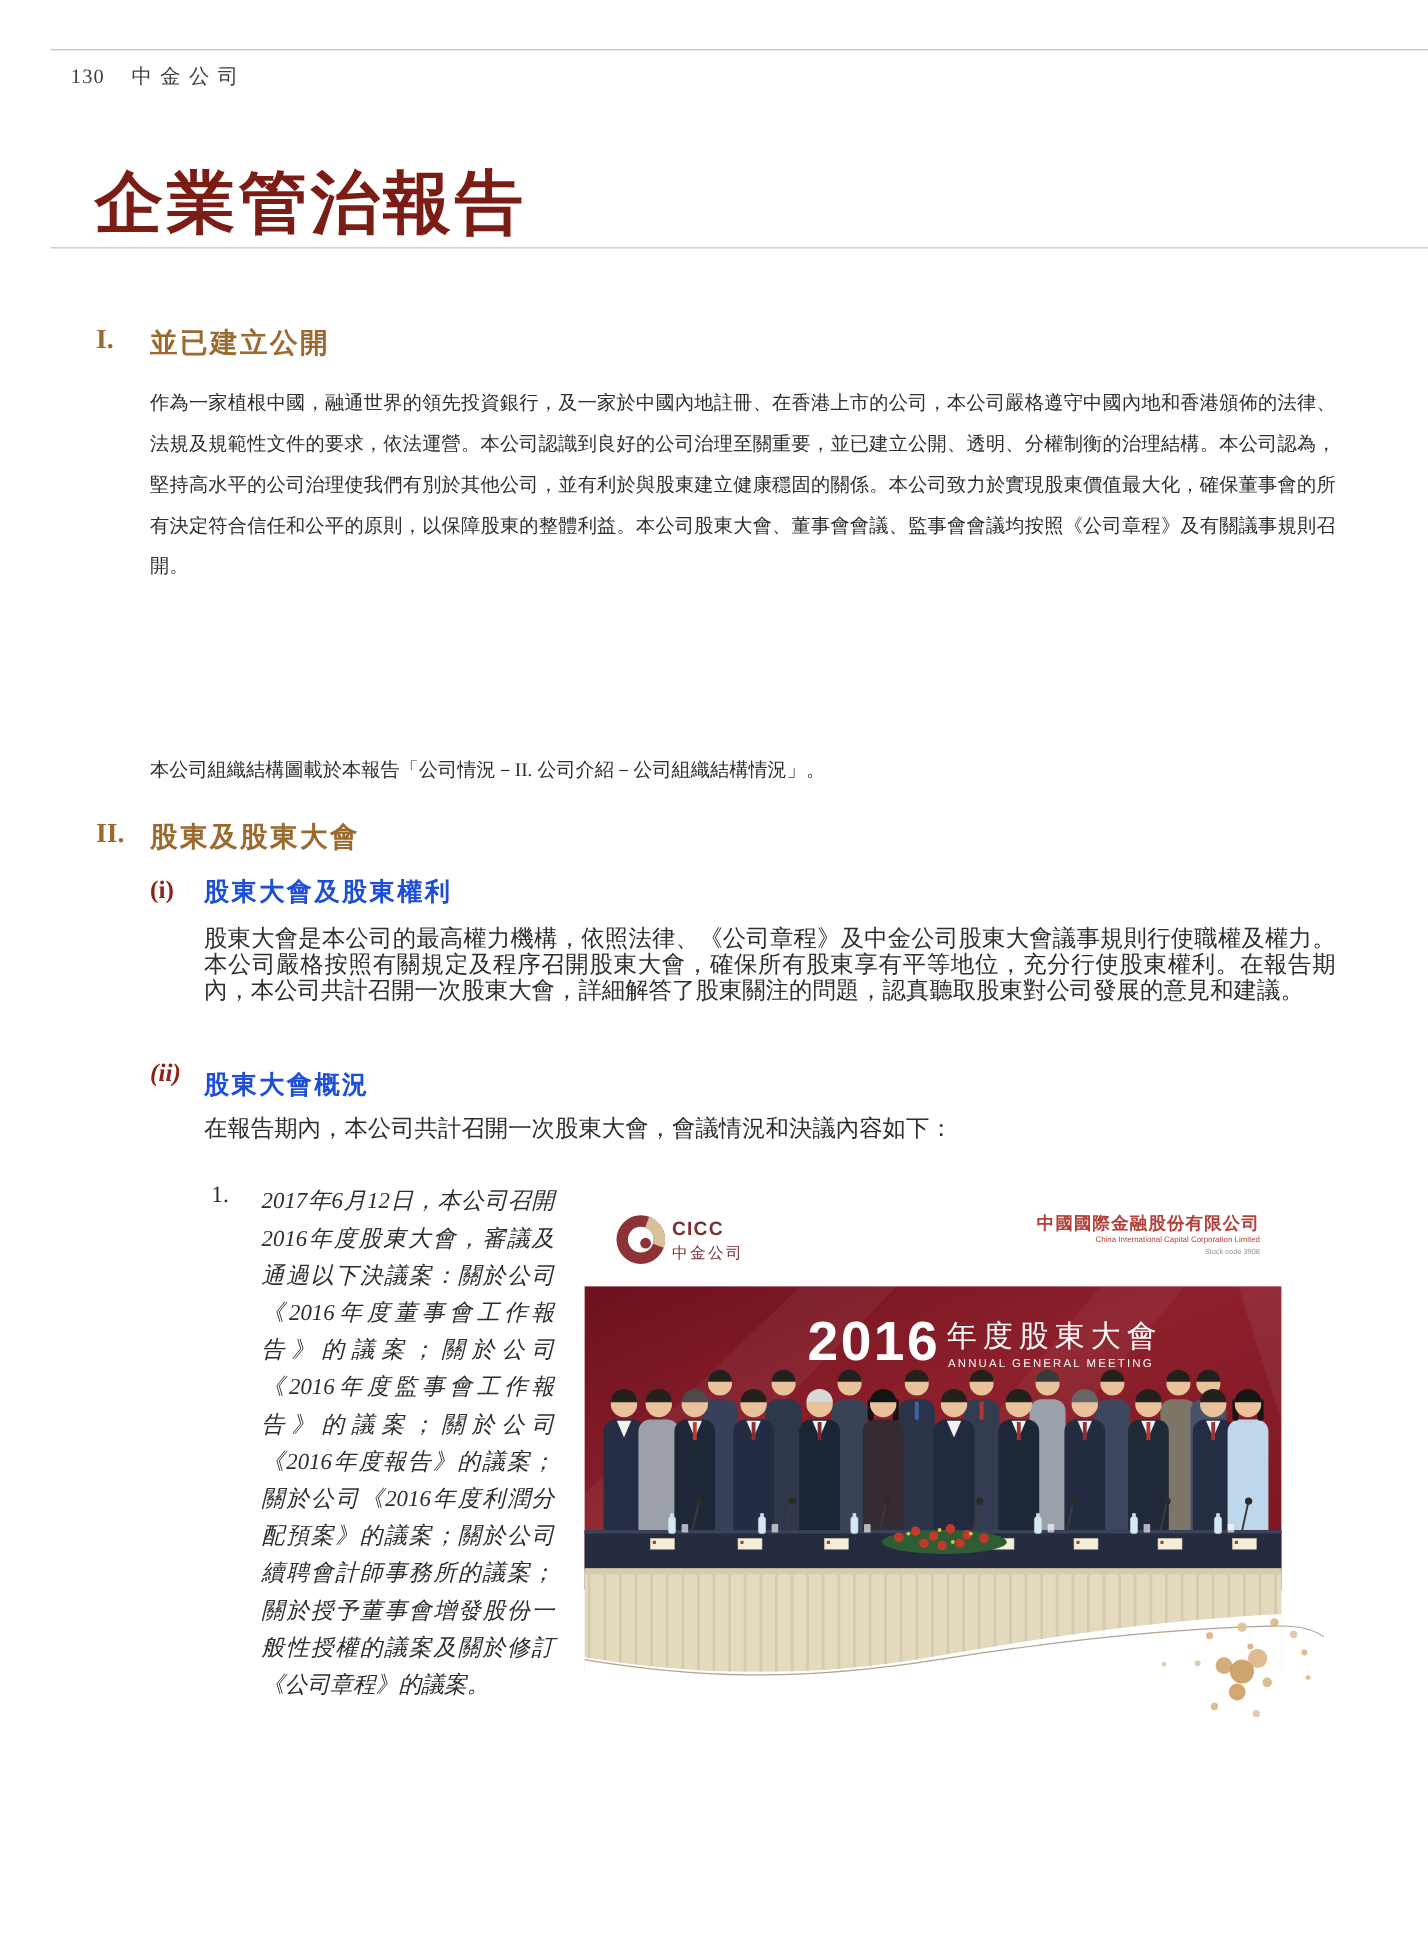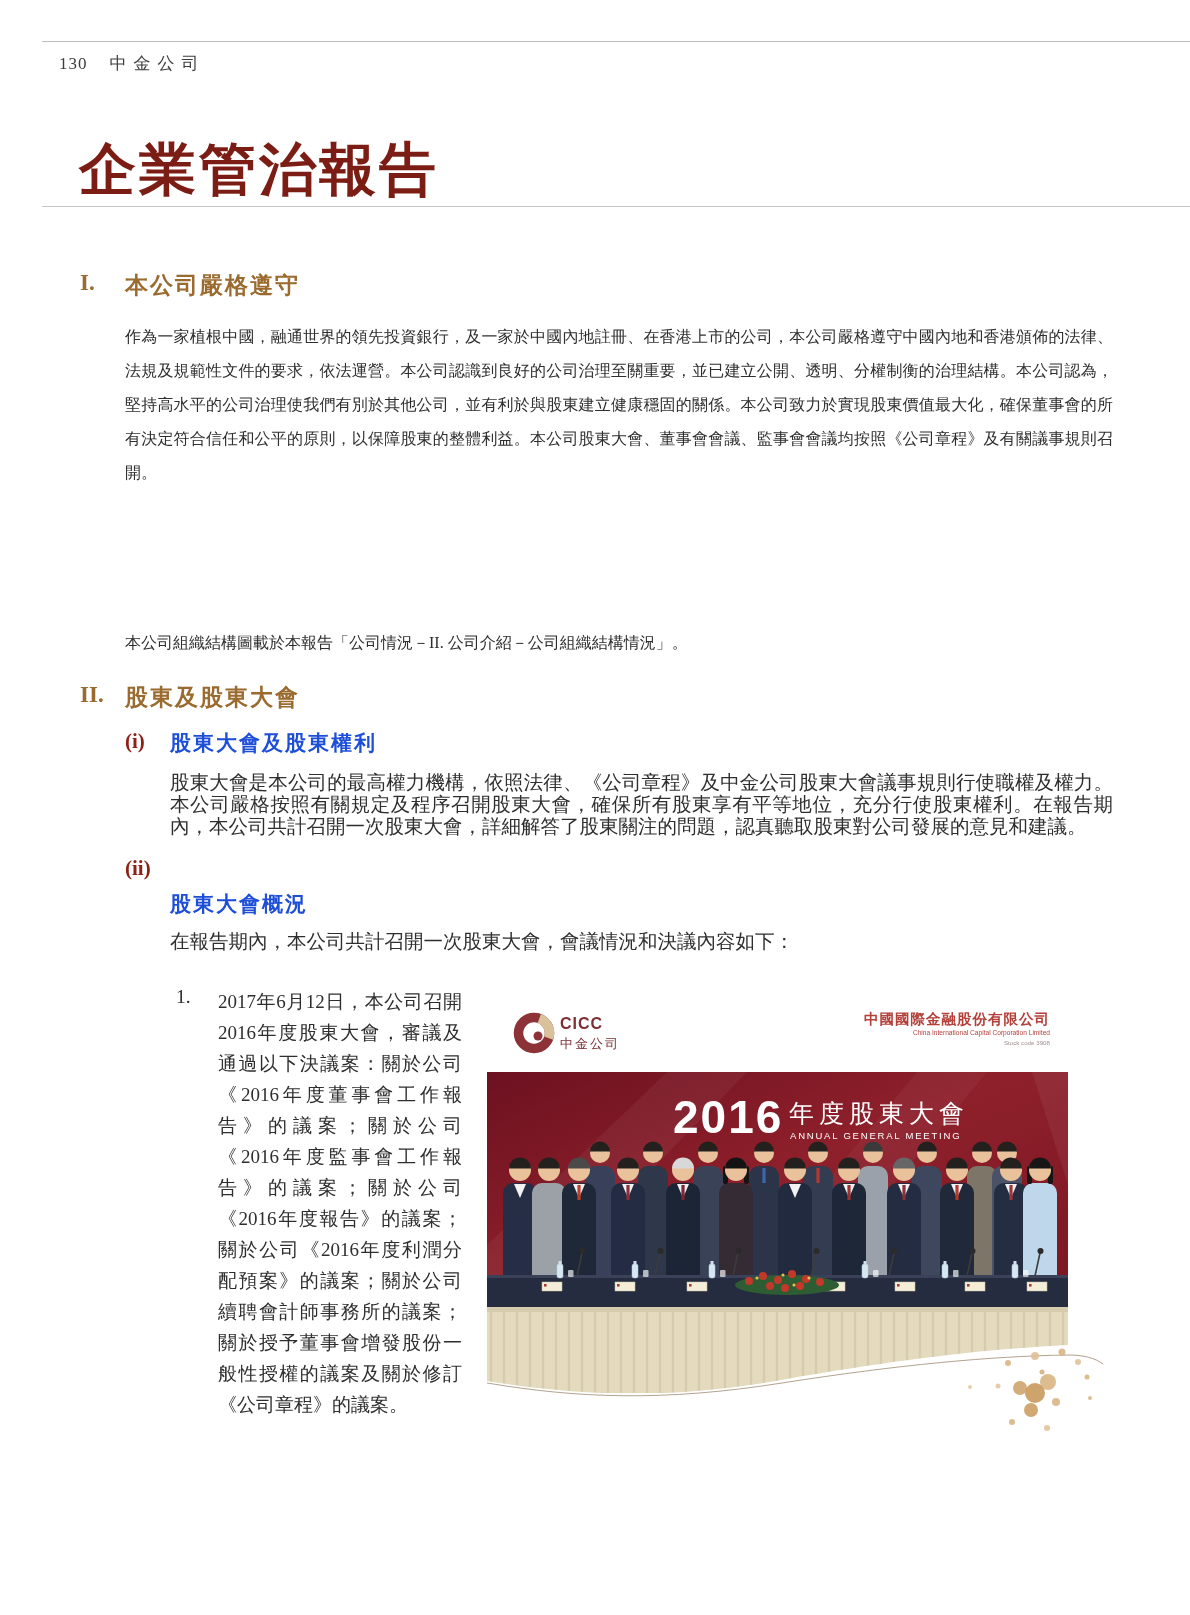--- a/index.html
+++ b/index.html
@@ -16,51 +16,51 @@
   .sec-num{position:absolute;left:80px;font-size:23px;font-weight:700;color:#9a6a2e;}
   .sec-title{position:absolute;left:125px;font-size:23px;font-weight:700;color:#9a6a2e;letter-spacing:2px;}
   .sub-num{position:absolute;left:125px;font-size:21px;font-weight:700;color:#8d2318;}
   .sub-title{position:absolute;left:170px;font-size:21px;font-weight:700;color:#1d4ed8;letter-spacing:2px;}
   .body-para{position:absolute;left:125px;width:988px;font-size:16px;line-height:34px;
     text-align:justify;text-justify:inter-ideograph;color:#2e2e2e;}
   .sub-para{position:absolute;left:170px;width:943px;font-size:19.5px;line-height:22px;
     text-align:justify;text-justify:inter-ideograph;color:#2e2e2e;}
   .item-num{position:absolute;left:176px;top:986px;font-size:19.5px;color:#2e2e2e;}
   .item-text{position:absolute;left:218px;top:986px;width:244px;font-size:19px;line-height:31px;
-    text-align:justify;text-justify:inter-ideograph;color:#2e2e2e;}
+    text-align:justify;text-justify:inter-ideograph;color:#2e2e2e;font-style:italic;}
   .agm-photo{position:absolute;left:487px;top:995px;width:581px;height:408px;}
   .wave-overlay{position:absolute;left:487px;top:1325px;width:625px;height:118px;pointer-events:none;}
   svg text{font-family:"Liberation Sans","DejaVu Sans",sans-serif;}
 </style>
 </head>
 <body>
 
 <div class="page">
 
   <div class="rule" style="top:41px;"></div>
   <div class="page-header">
     <span class="num">130</span><span class="co">中金公司</span>
   </div>
 
   <div class="doc-title">企業管治報告</div>
   <div class="rule" style="top:206px;border-top-color:#c6c6c6;"></div>
 
   <div class="sec-num" style="top:270px;">I.</div>
-  <div class="sec-title" style="top:270px;">本公司嚴格遵守</div>
+  <div class="sec-title" style="top:270px;">並已建立公開</div>
   <div class="body-para" style="top:320px;">作為一家植根中國，融通世界的領先投資銀行，及一家於中國內地註冊、在香港上市的公司，本公司嚴格遵守中國內地和香港頒佈的法律、法規及規範性文件的要求，依法運營。本公司認識到良好的公司治理至關重要，並已建立公開、透明、分權制衡的治理結構。本公司認為，堅持高水平的公司治理使我們有別於其他公司，並有利於與股東建立健康穩固的關係。本公司致力於實現股東價值最大化，確保董事會的所有決定符合信任和公平的原則，以保障股東的整體利益。本公司股東大會、董事會會議、監事會會議均按照《公司章程》及有關議事規則召開。</div>
   <div class="body-para" style="top:626px;">本公司組織結構圖載於本報告「公司情況－II. 公司介紹－公司組織結構情況」。</div>
 
   <div class="sec-num" style="top:682px;">II.</div>
   <div class="sec-title" style="top:682px;">股東及股東大會</div>
 
   <div class="sub-num" style="top:729px;">(i)</div>
   <div class="sub-title" style="top:729px;">股東大會及股東權利</div>
   <div class="sub-para" style="top:772px;">股東大會是本公司的最高權力機構，依照法律、《公司章程》及中金公司股東大會議事規則行使職權及權力。本公司嚴格按照有關規定及程序召開股東大會，確保所有股東享有平等地位，充分行使股東權利。在報告期內，本公司共計召開一次股東大會，詳細解答了股東關注的問題，認真聽取股東對公司發展的意見和建議。</div>
 
-  <div class="sub-num" style="top:856px;">(ii)</div>
+  <div class="sub-num" style="top:882px;font-style:italic;">(ii)</div>
   <div class="sub-title" style="top:890px;">股東大會概況</div>
   <div class="sub-para" style="top:931px;">在報告期內，本公司共計召開一次股東大會，會議情況和決議內容如下：</div>
 
   <div class="item-num">1.</div>
   <div class="item-text">2017年6月12日，本公司召開2016年度股東大會，審議及通過以下決議案：關於公司《2016年度董事會工作報告》的議案；關於公司《2016年度監事會工作報告》的議案；關於公司《2016年度報告》的議案；關於公司《2016年度利潤分配預案》的議案；關於公司續聘會計師事務所的議案；關於授予董事會增發股份一般性授權的議案及關於修訂《公司章程》的議案。</div>
 
   <svg class="agm-photo" viewBox="0 0 581 408">
     <defs>
       <linearGradient id="redbg" x1="0" y1="0" x2="1" y2="1">
         <stop offset="0" stop-color="#6d1120"></stop>

